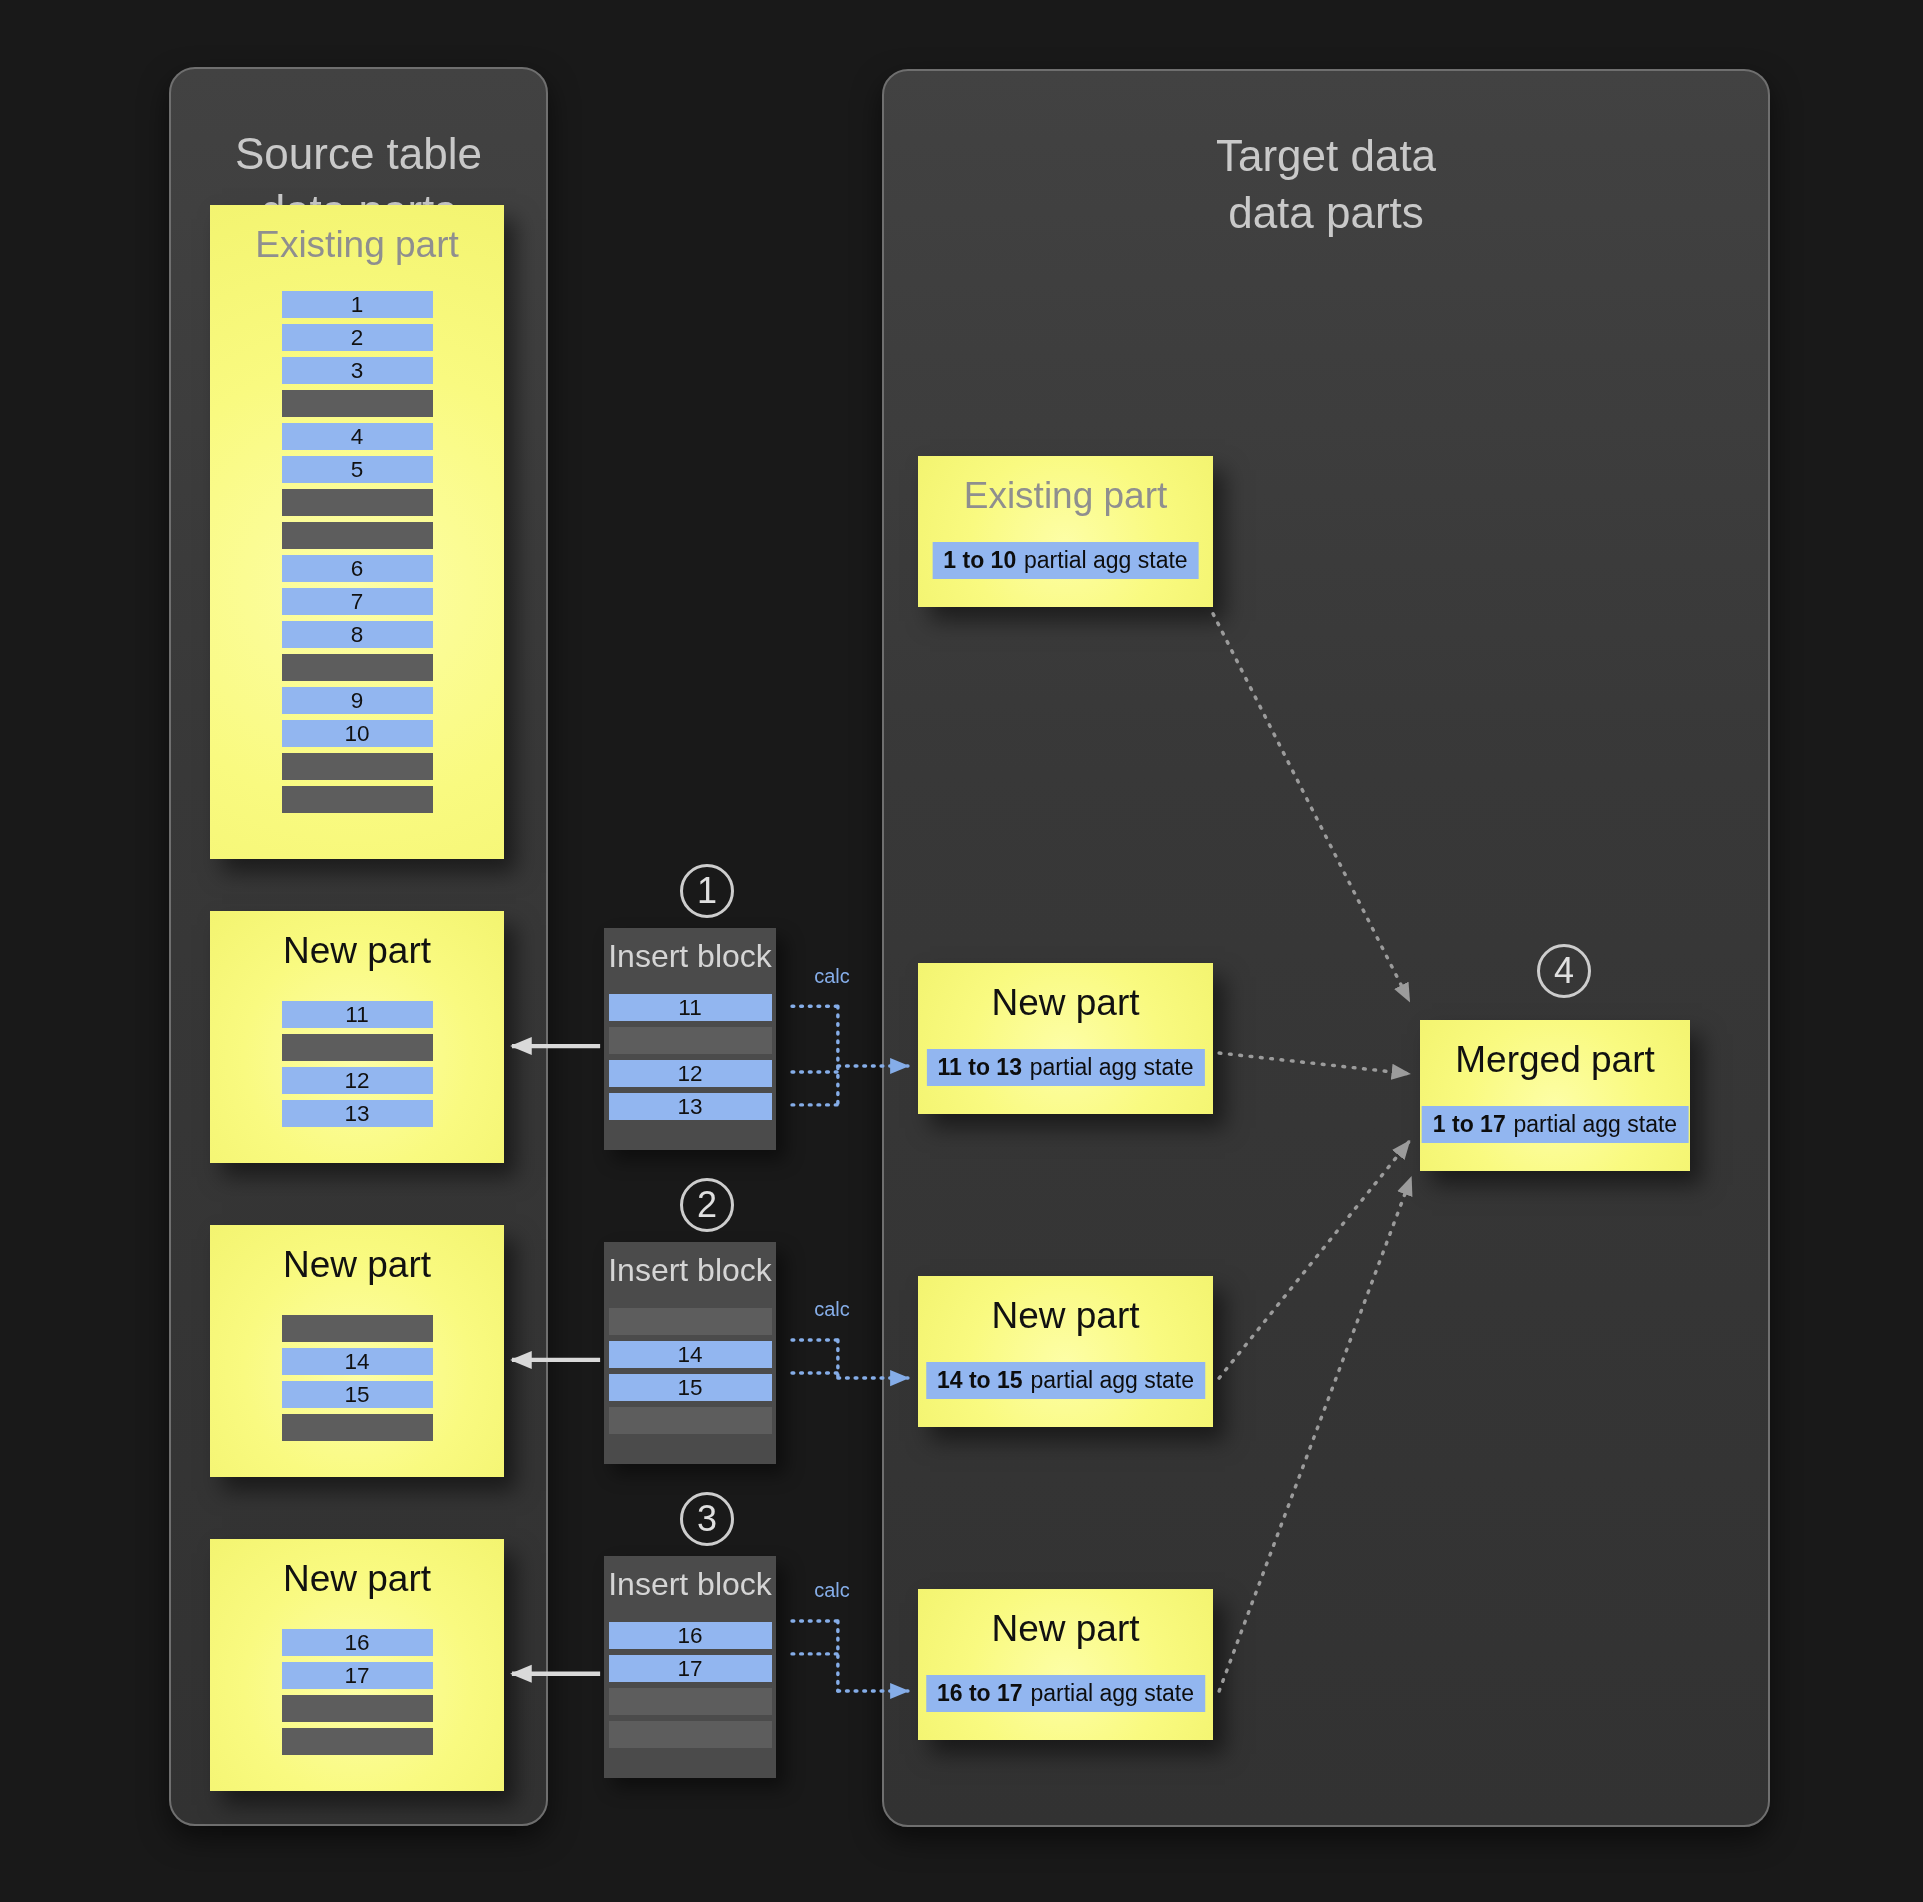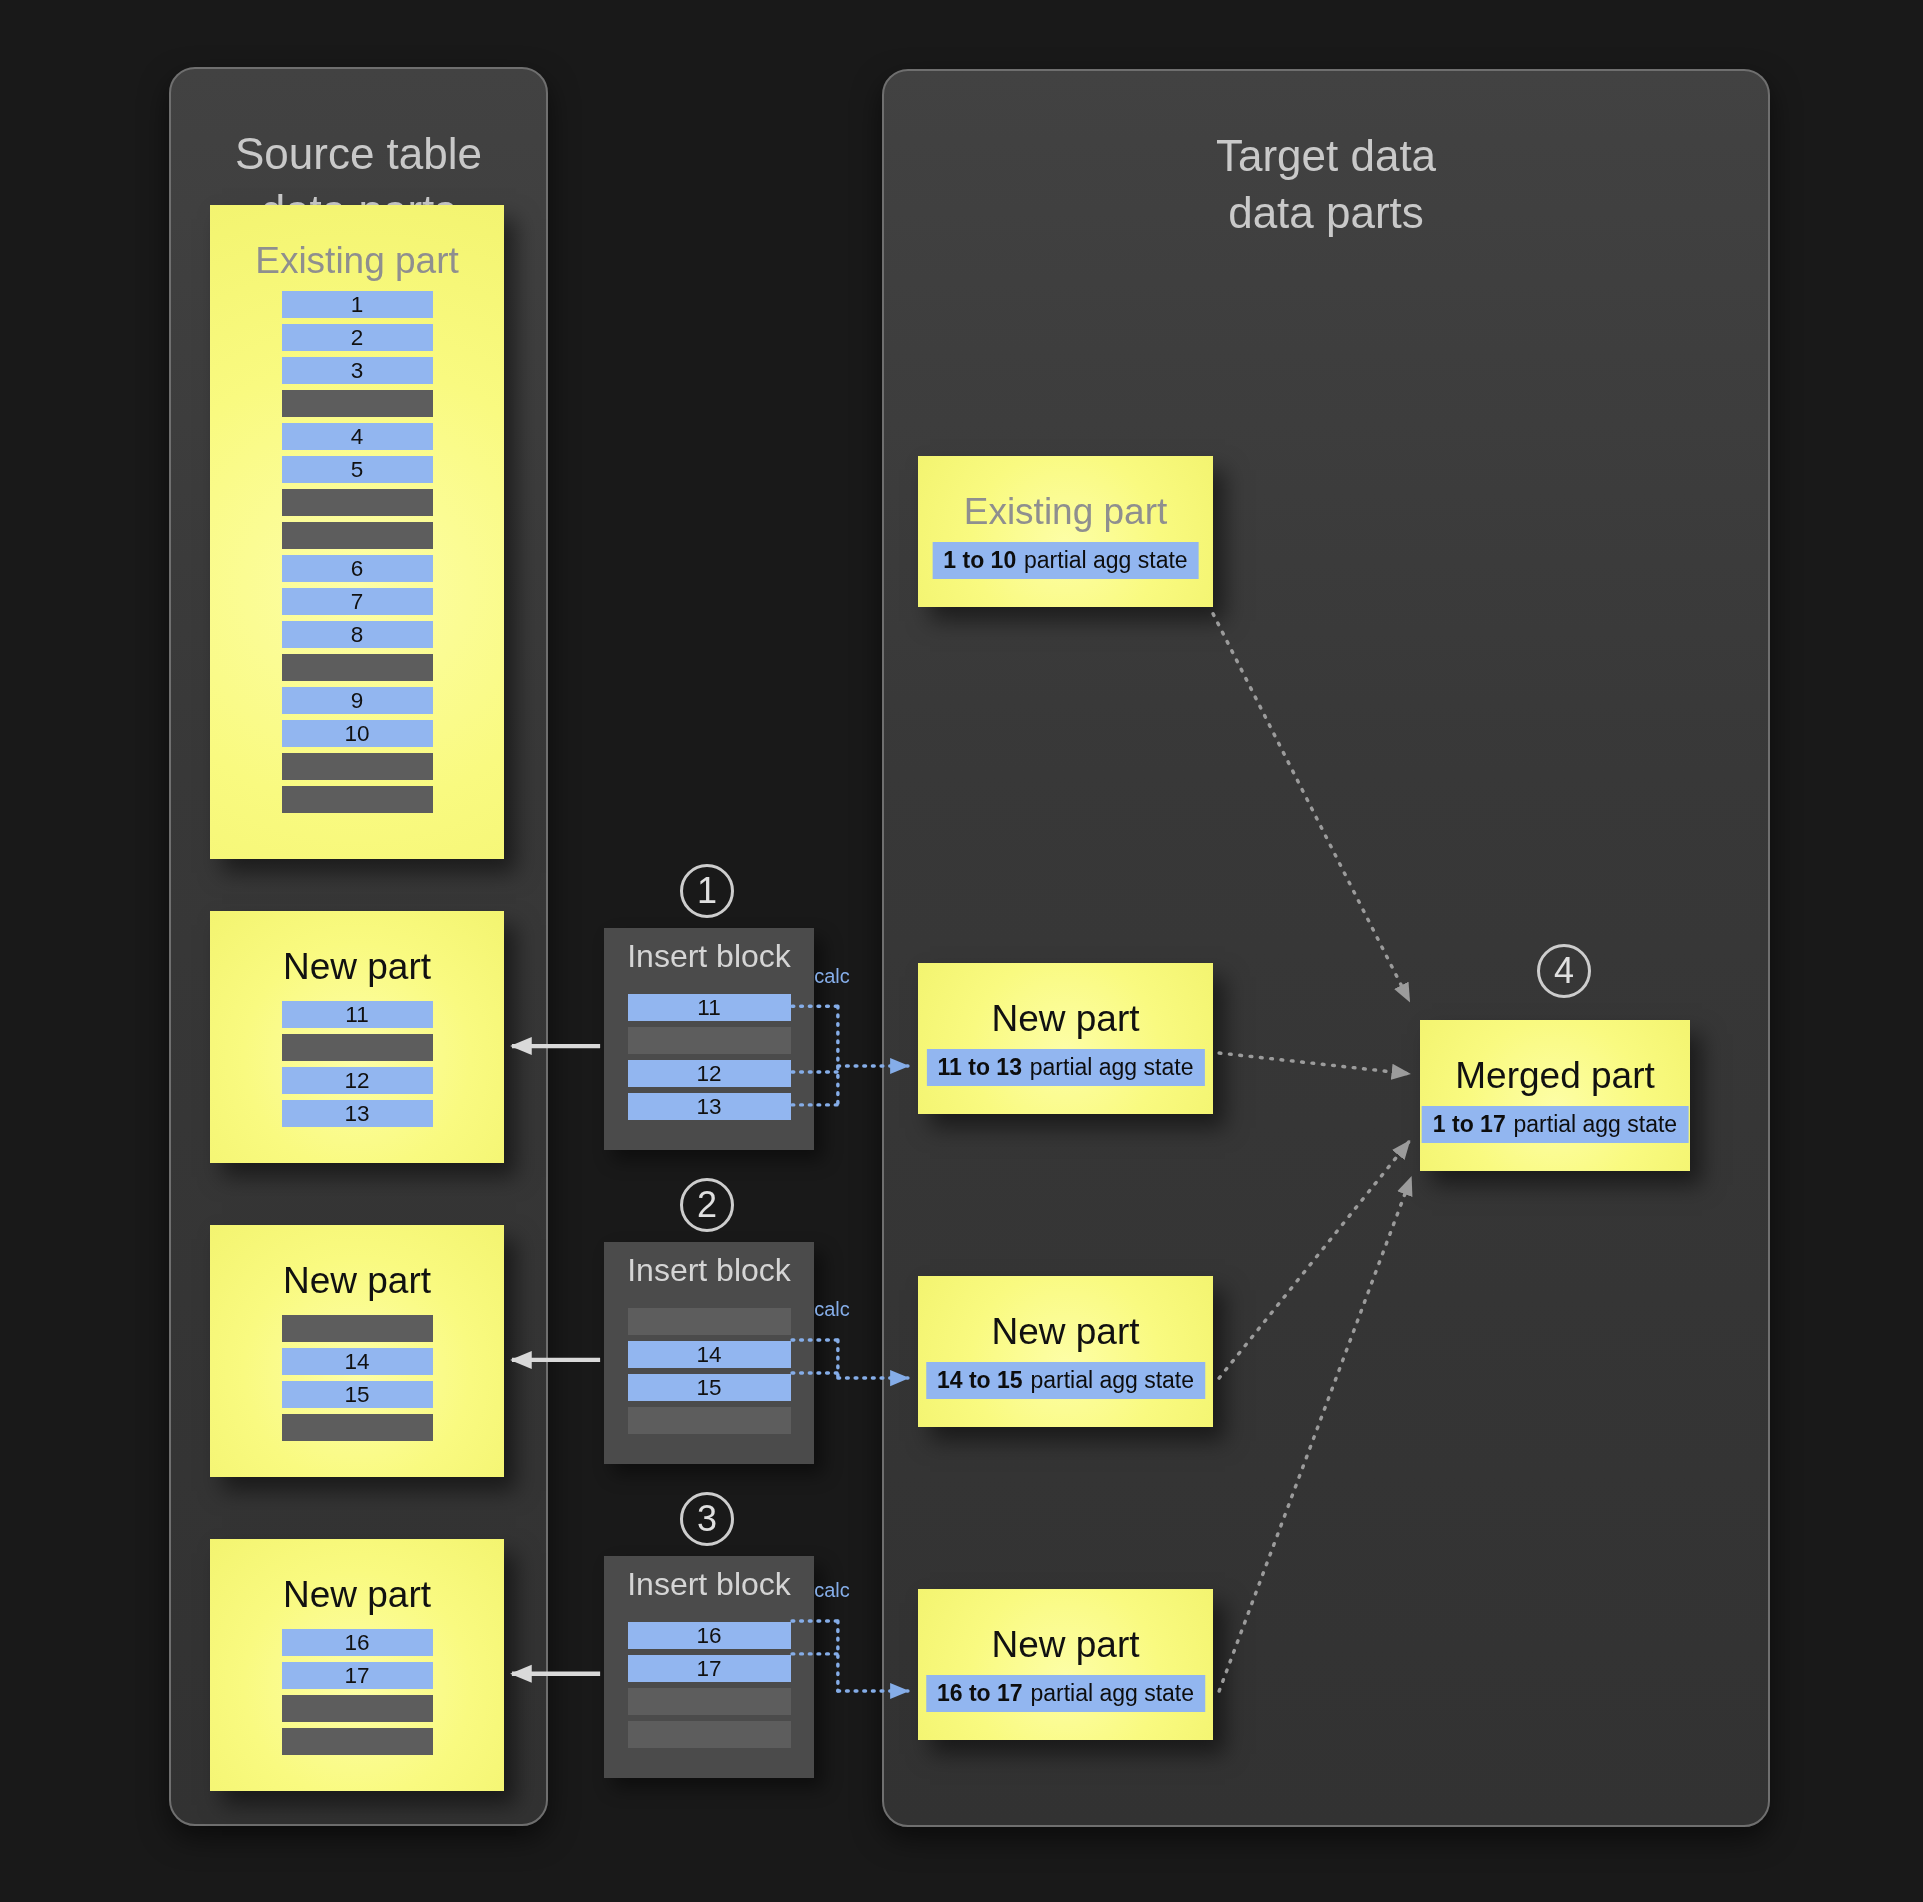--- a/index.html
+++ b/index.html
@@ -18,40 +18,40 @@
   .panel-title{
     position:absolute;top:19px;left:0;right:0;text-align:center;
     font-size:44px;line-height:1.3;color:#c9c9c9;font-weight:400;
   }
   
   .ypart{
     position:absolute;
     background:radial-gradient(circle at 50% 58%,#fdfea6 0%,#f9fa80 55%,#f3f470 100%);
     box-shadow:12px 14px 21px rgba(0,0,0,.5);
   }
-  .part-title{position:absolute;top:19px;left:0;right:0;text-align:center;font-size:37px;font-weight:400;margin-top:16px;}
+  .part-title{position:absolute;top:19px;left:0;right:0;text-align:center;font-size:37px;font-weight:400;}
   .title-gray{color:#8f8f8f;}
   .title-black{color:#111;}
   .src-existing{left:39px;top:136px;width:294px;height:654px;}
   .src-part{left:39px;width:294px;height:252px;}
   .src-part-1{top:842px;}
   .src-part-2{top:1156px;}
   .src-part-3{top:1470px;}
   .src-existing .rows{top:86px;}
   .src-part .rows{top:90px;}
   
   .rows{position:absolute;left:0;right:0;display:flex;flex-direction:column;align-items:center;gap:6px;}
   .row{height:27px;display:flex;align-items:center;justify-content:center;
        font-size:22.5px;color:#111;flex:0 0 auto;}
   .ypart .row{width:151px;}
   .row-blue{background:#92b6f0;}
   .row-gray{background:#5d5d5d;}
   
   .insert-block{
-    position:absolute;left:604px;width:210px;height:222px;background:#4b4b4b;
+    position:absolute;left:604px;width:172px;height:222px;background:#4b4b4b;
     box-shadow:8.6px 10.4px 17.3px rgba(0,0,0,.45);
   }
   .ib-1{top:928px;}
   .ib-2{top:1242px;}
   .ib-3{top:1556px;}
   .ib-title{position:absolute;top:10.4px;left:0;right:0;text-align:center;font-size:32px;color:#d5d5d5;}
   .insert-block .rows{top:66px;}
   .insert-block .row{width:163px;}
   
   .step-circle{

